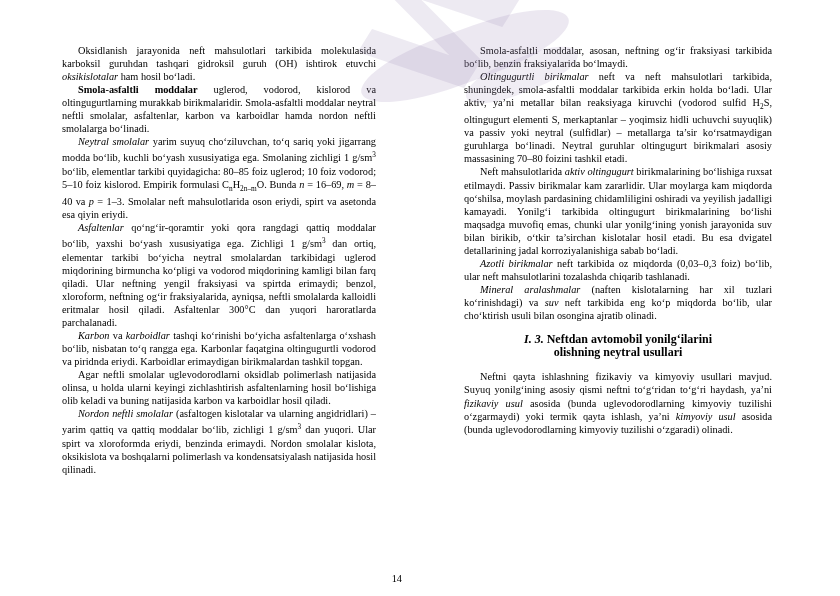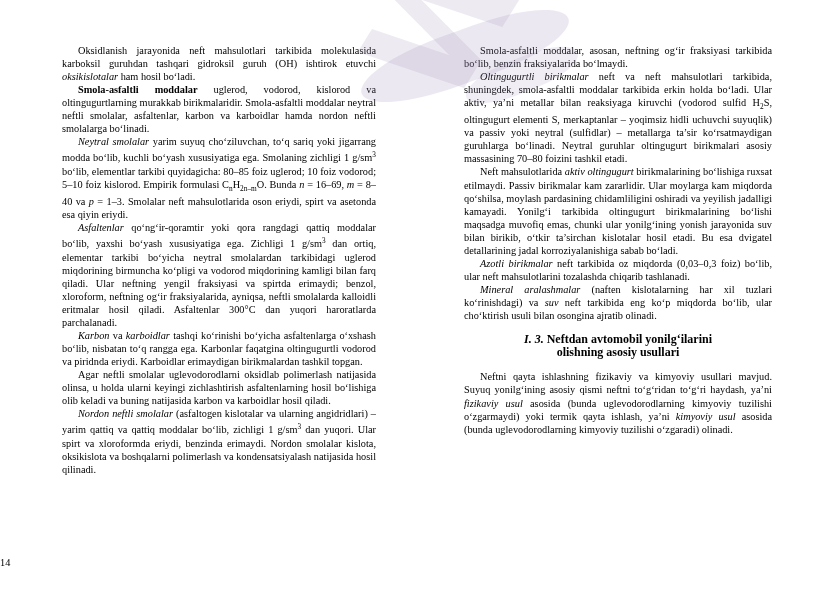--- a/index.html
+++ b/index.html
@@ -52,24 +52,24 @@
     line-height: 13.2px;
     margin-top: 14px;
     margin-bottom: 0;
     text-indent: 0;
   }
   .section-head .it { font-style: italic; font-weight: bold; }
   .gap-before { margin-top: 11px; }
 
   .folio {
     position: absolute;
-    bottom: 28px;
+    bottom: 12px;
     width: 100%;
     left: 0;
-    text-align: left;
+    text-align: right;
     font-size: 10.3px;
     font-family: Liberation Serif, serif;
   }
   .col.left .folio { padding-right: 18px; box-sizing: border-box; }
   .col.right .folio { padding-left: 18px; box-sizing: border-box; }
 
   
   .watermark {
     position: absolute;
     left: 0;
@@ -136,21 +136,21 @@
       <p>Smola-asfaltli moddalar, asosan, neftning og‘ir fraksiyasi tarkibida bo‘lib, benzin fraksiyalarida bo‘lmaydi.</p>
       <p><i>Oltingugurtli birikmalar</i> neft va neft mahsulotlari tarkibida, shuningdek, smola-asfaltli moddalar tarkibida erkin holda bo‘ladi. Ular aktiv, ya’ni metallar bilan reaksiyaga kiruvchi (vodorod sulfid H<sub>2</sub>S, oltingugurt elementi S, merkaptanlar – yoqimsiz hidli uchuvchi suyuqlik) va passiv yoki neytral (sulfidlar) – metallarga ta’sir ko‘rsatmaydigan guruhlarga bo‘linadi. Neytral guruhlar oltingugurt birikmalari asosiy massasining 70–80 foizini tashkil etadi.</p>
       <p>Neft mahsulotlarida <i>aktiv oltingugurt</i> birikmalarining bo‘lishiga ruxsat etilmaydi. Passiv birikmalar kam zararlidir. Ular moylarga kam miqdorda qo‘shilsa, moylash pardasining chidamliligini oshiradi va yeyilish jadalligi kamayadi. Yonilg‘i tarkibida oltingugurt birikmalarining bo‘lishi maqsadga muvofiq emas, chunki ular yonilg‘ining yonish jarayonida suv bilan birikib, o‘tkir ta’sirchan kislotalar hosil etadi. Bu esa dvigatel detallarining jadal korroziyalanishiga sabab bo‘ladi.</p>
       <p><i>Azotli birikmalar</i> neft tarkibida oz miqdorda (0,03–0,3 foiz) bo‘lib, ular neft mahsulotlarini tozalashda chiqarib tashlanadi.</p>
       <p><i>Mineral aralashmalar</i> (naften kislotalarning har xil tuzlari ko‘rinishdagi) va <i>suv</i> neft tarkibida eng ko‘p miqdorda bo‘lib, ular cho‘ktirish usuli bilan osongina ajratib olinadi.</p>
 
       <p class="section-head gap-before">
         <span class="it">I. 3.</span>
         <span>Neftdan avtomobil yonilg‘ilarini</span>
       </p>
-      <p class="section-head" style="margin-top:0">olishning asosiy usullari</p>
+      <p class="section-head" style="margin-top:0">olishning neytral usullari</p>
 
       <p class="gap-before">Neftni qayta ishlashning fizikaviy va kimyoviy usullari mavjud. Suyuq yonilg‘ining asosiy qismi neftni to‘g‘ridan to‘g‘ri haydash, ya’ni <i>fizikaviy usul</i> asosida (bunda uglevodorodlarning kimyoviy tuzilishi o‘zgarmaydi) yoki termik qayta ishlash, ya’ni <i>kimyoviy usul</i> asosida (bunda uglevodorodlarning kimyoviy tuzilishi o‘zgaradi) olinadi.</p>
     </div>
   </div>
 
   <div class="watermark">
     <div class="wm-swoosh"></div>
     <div class="wm-swoosh2"></div>
     <div class="wm-text">Word</div>
   </div>

